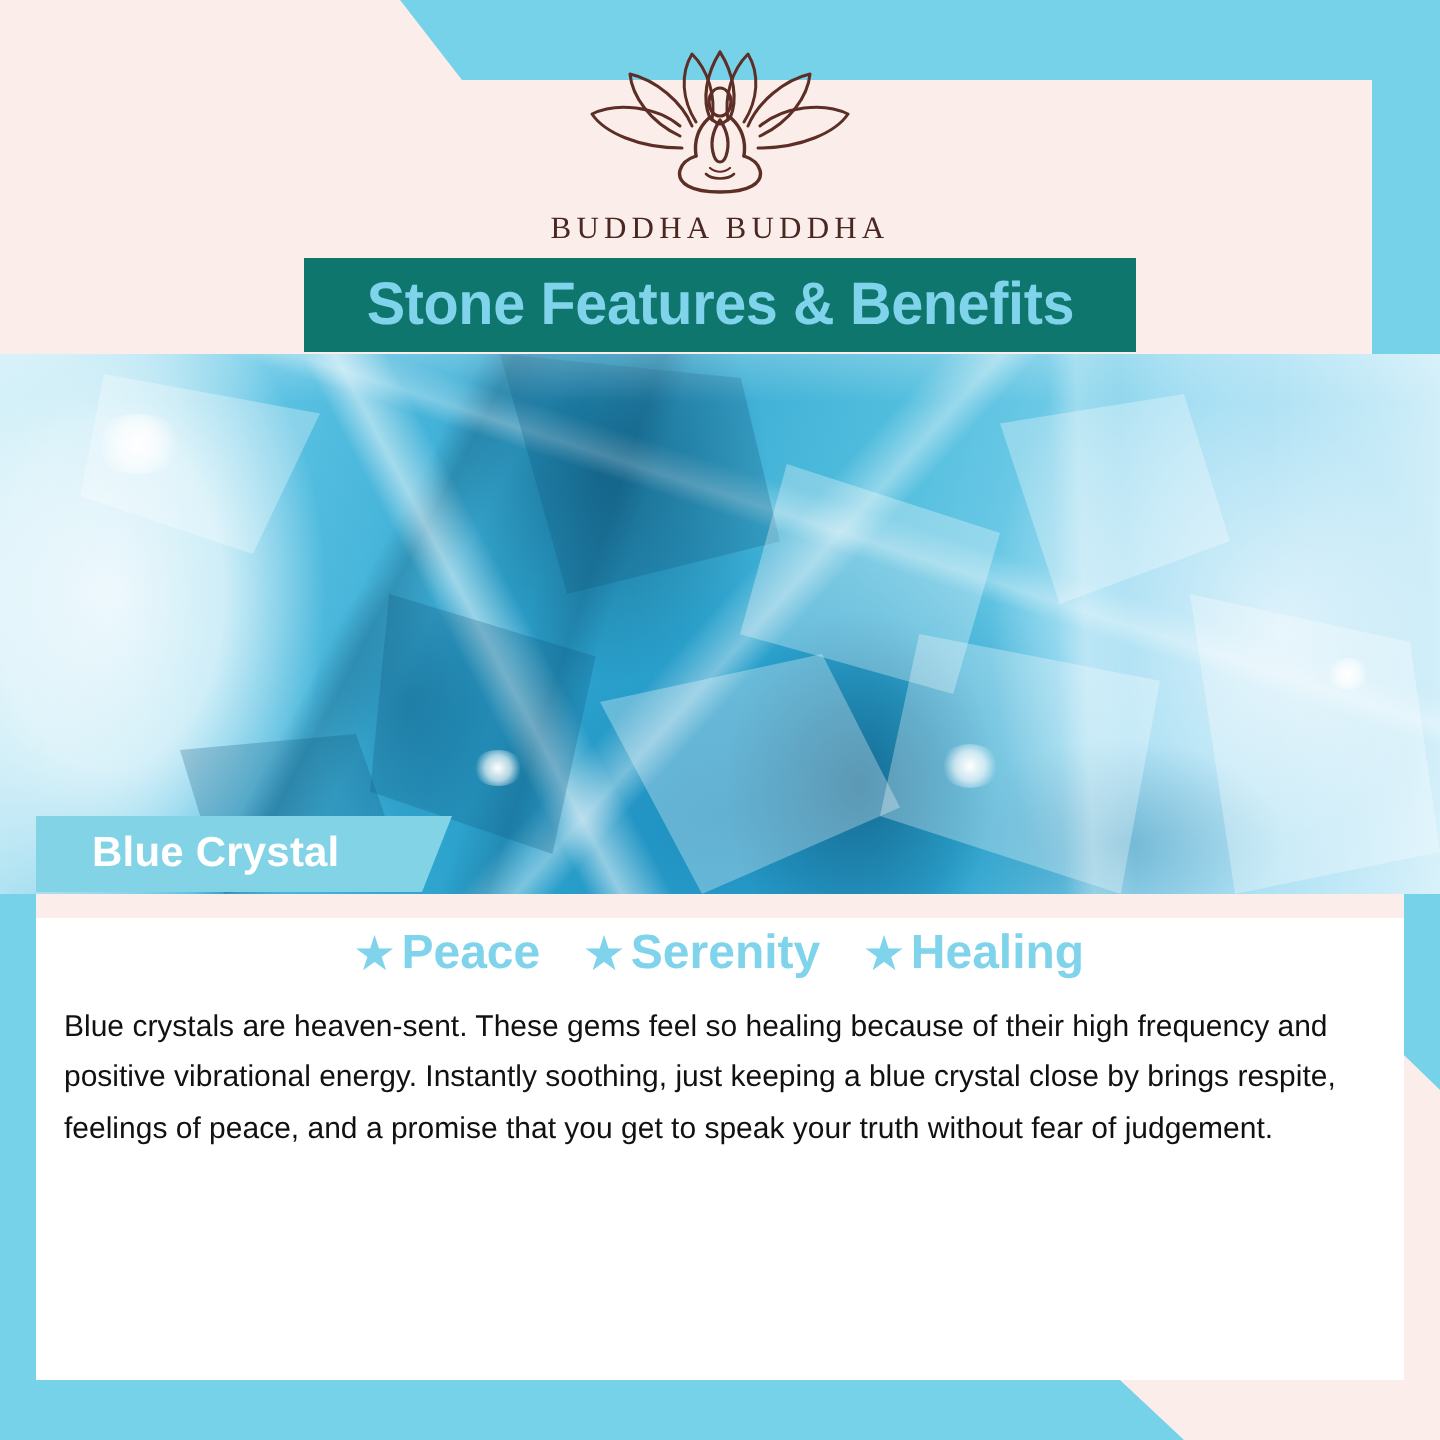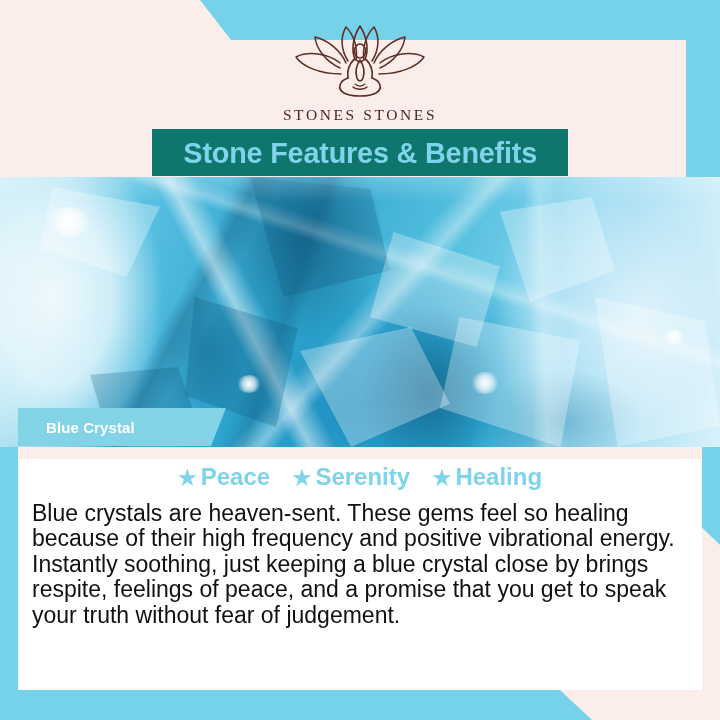--- a/index.html
+++ b/index.html
@@ -146,21 +146,21 @@
     width: 208px;
     background: #83d3e6;
     clip-path: polygon(0 0, 208px 0, 193px 38px, 0 38px);
     display: flex;
     align-items: center;
   }
   .stone-label .stone-text {
     margin-left: 28px;
     font-family: "Liberation Sans Narrow", "Liberation Sans", sans-serif;
     font-weight: bold;
-    font-size: 15px;
+    font-size: 21px;
     color: #ffffff;
     letter-spacing: 0.1px;
   }
 
   
   .panel {
     position: absolute;
     left: 18px; top: 447px;
     width: 684px; height: 243px;
     background: #ffffff;
@@ -191,21 +191,21 @@
     font-size: 21px;
     margin-right: 4px;
     line-height: 1;
   }
 
   .body-copy {
     position: absolute;
     left: 14px; top: 54px;
     width: 664px;
     font-family: "Liberation Sans Narrow", "Liberation Sans", sans-serif;
-    font-size: 23px;
+    font-size: 15px;
     line-height: 25.4px;
     color: #111111;
     font-weight: 500;
   }
   .body-copy p { margin: 0; }
 </style>
 </head>
 <body>
 
 <div id="page">
@@ -239,21 +239,21 @@
         <path d="M161 74 C 172 84, 176 98, 174 112" stroke-width="3.4"></path>
 
         <path d="M150 76 C 142 88, 140 100, 144 112 C 147 120, 153 120, 156 112 C 160 100, 158 88, 150 76" stroke-width="3.2"></path>
 
         <path d="M126 112 C 108 118, 104 134, 118 142 C 132 150, 168 150, 182 142 C 196 134, 192 118, 174 112" stroke-width="3.4"></path>
 
         <path d="M136 130 C 142 136, 158 136, 164 130" stroke-width="2.6"></path>
         <path d="M140 124 C 146 129, 154 129, 160 124" stroke-width="2.2"></path>
       </g>
     </svg>
-    <span class="logo-word">STONES STONES</span>
+    <span class="logo-word">BUDDHA BUDDHA</span>
   </div>
 
   <div class="title-banner">
     <span class="title-text">Stone Features &amp; Benefits</span>
   </div>
 
   <div class="photo">
     <div class="layer ph-base"></div>
     <div class="layer ph-dark"></div>
     <div class="layer ph-facets"></div>

